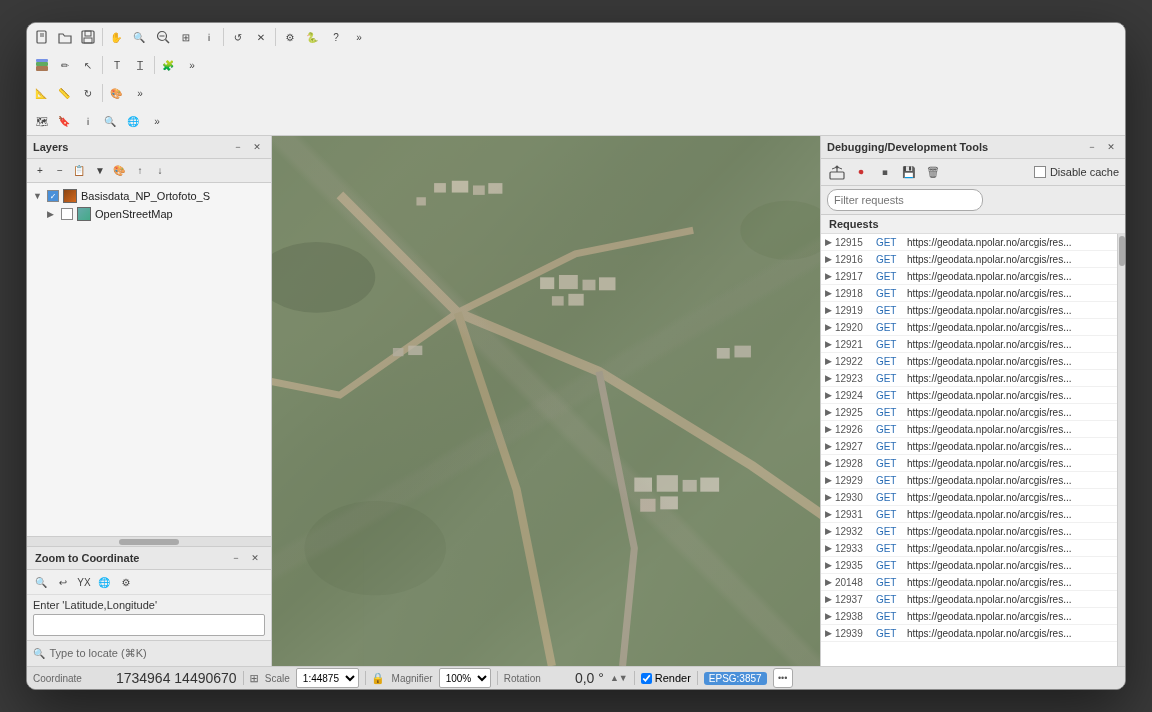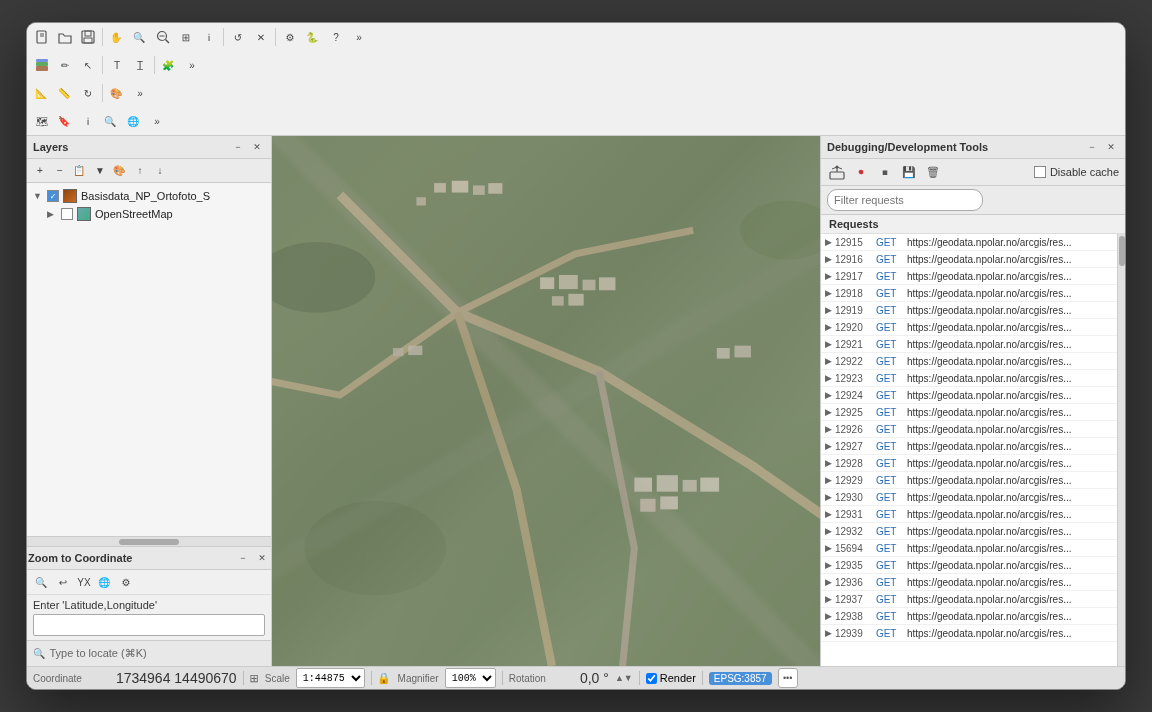--- a/index.html
+++ b/index.html
@@ -188,21 +188,21 @@
     }
     .zoom-panel {
       border-top: 1px solid #ccc;
       background: #f0f0f0;
       flex-shrink: 0;
     }
     .zoom-panel-header {
       display: flex;
       align-items: center;
       justify-content: space-between;
-      padding: 3px 1px;
+      padding: 3px 8px;
       background: #e8e8e8;
       border-bottom: 1px solid #ccc;
       min-height: 22px;
     }
     .zoom-toolbar {
       display: flex;
       align-items: center;
       padding: 3px 6px;
       gap: 3px;
       border-bottom: 1px solid #ddd;
@@ -384,21 +384,20 @@
       height: 14px;
       background: #bbb;
     }
     .status-select {
       height: 20px;
       border: 1px solid #aaa;
       background: white;
       font-size: 10px;
       padding: 0 2px;
       border-radius: 2px;
-      font-family: Liberation Mono, monospace;
     }
     .status-lock {
       color: #666;
       font-size: 11px;
     }
     .epsg-badge {
       background: #4a90d9;
       color: white;
       padding: 1px 5px;
       border-radius: 3px;
@@ -812,33 +811,33 @@
     <span class="req-url">https://geodata.npolar.no/arcgis/res...</span>
   </div>
             <div class="request-row">
     <span class="req-arrow">▶</span>
     <span class="req-id">12932</span>
     <span class="req-method">GET</span>
     <span class="req-url">https://geodata.npolar.no/arcgis/res...</span>
   </div>
             <div class="request-row">
     <span class="req-arrow">▶</span>
-    <span class="req-id">15694</span>
+    <span class="req-id">12933</span>
     <span class="req-method">GET</span>
     <span class="req-url">https://geodata.npolar.no/arcgis/res...</span>
   </div>
             <div class="request-row">
     <span class="req-arrow">▶</span>
     <span class="req-id">12935</span>
     <span class="req-method">GET</span>
     <span class="req-url">https://geodata.npolar.no/arcgis/res...</span>
   </div>
             <div class="request-row">
     <span class="req-arrow">▶</span>
-    <span class="req-id">12936</span>
+    <span class="req-id">20148</span>
     <span class="req-method">GET</span>
     <span class="req-url">https://geodata.npolar.no/arcgis/res...</span>
   </div>
             <div class="request-row">
     <span class="req-arrow">▶</span>
     <span class="req-id">12937</span>
     <span class="req-method">GET</span>
     <span class="req-url">https://geodata.npolar.no/arcgis/res...</span>
   </div>
             <div class="request-row">

